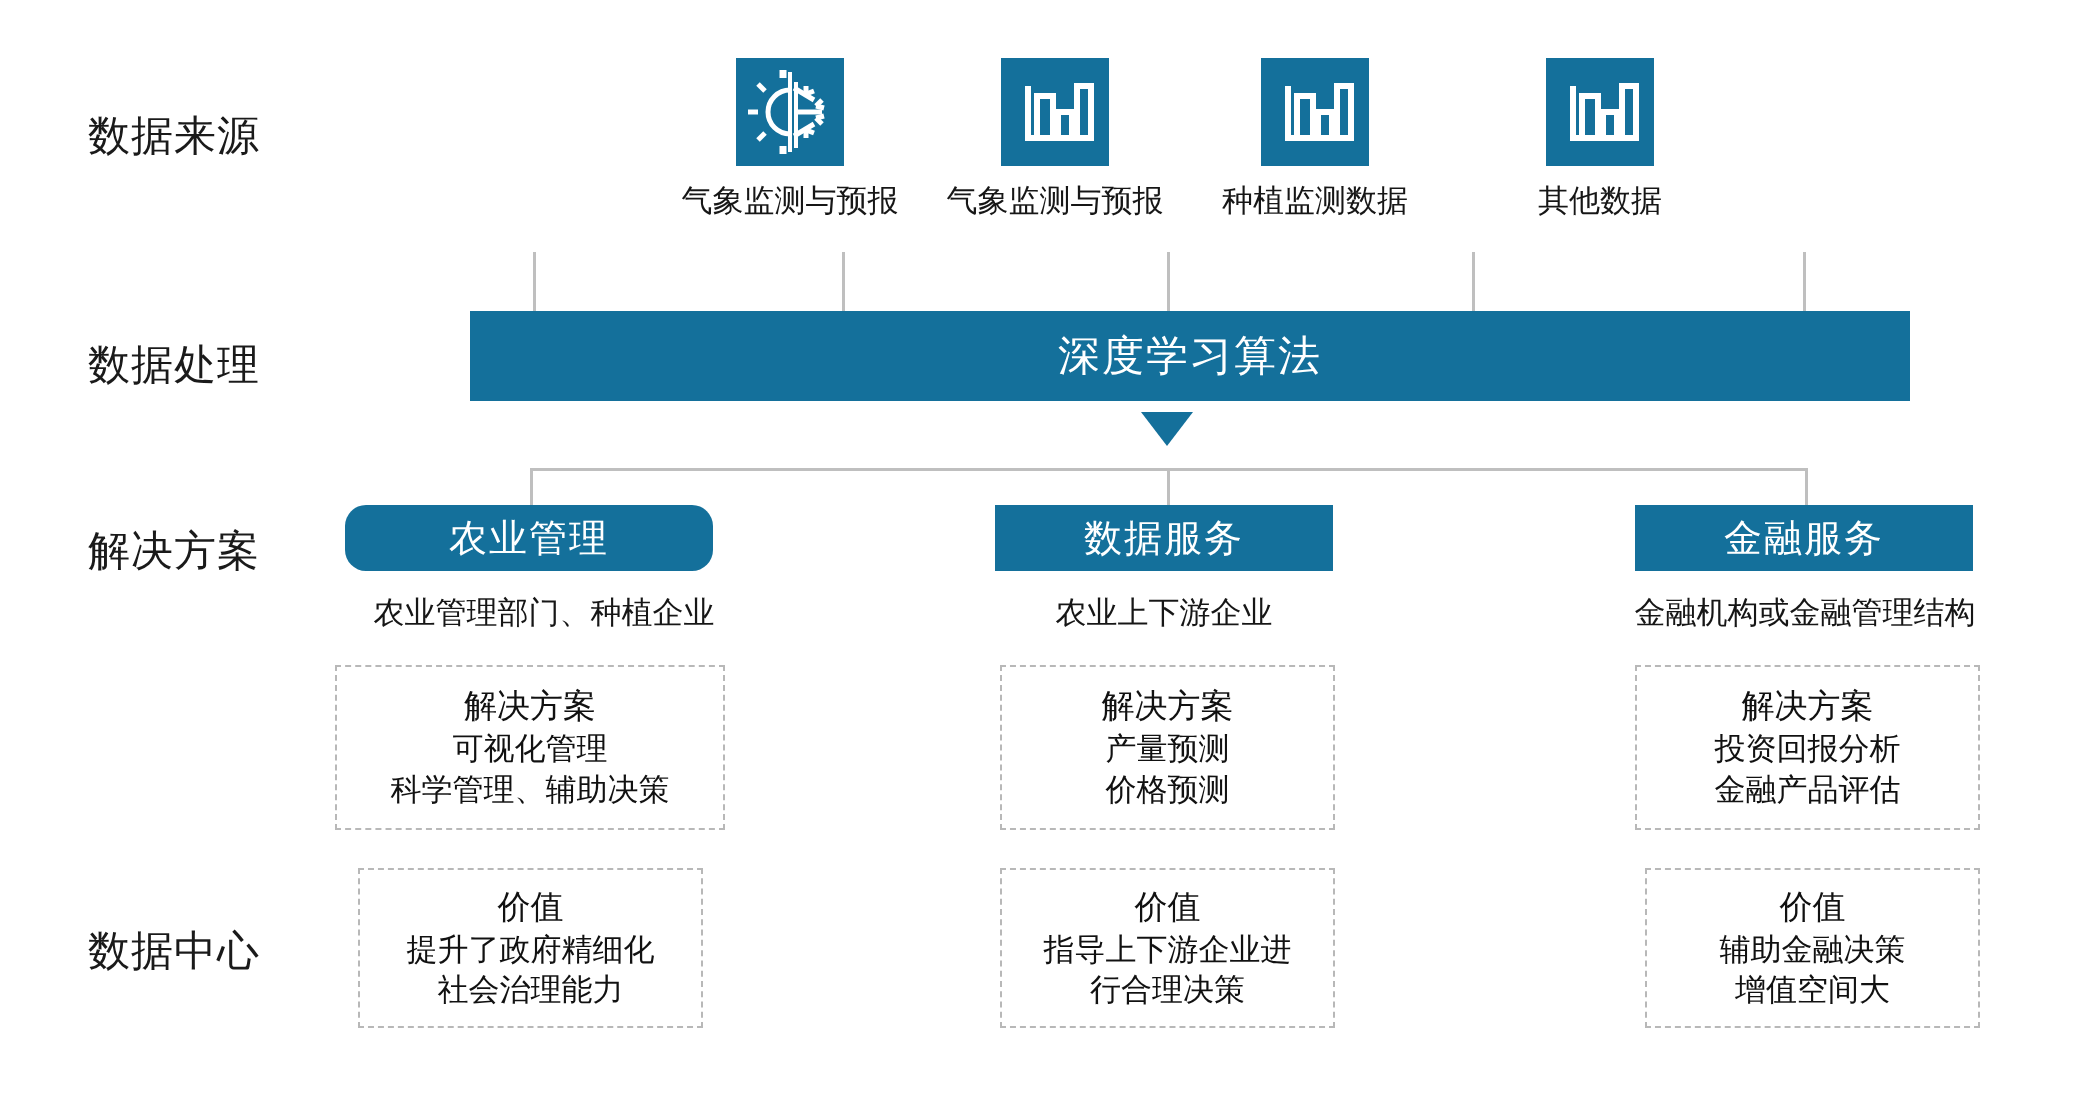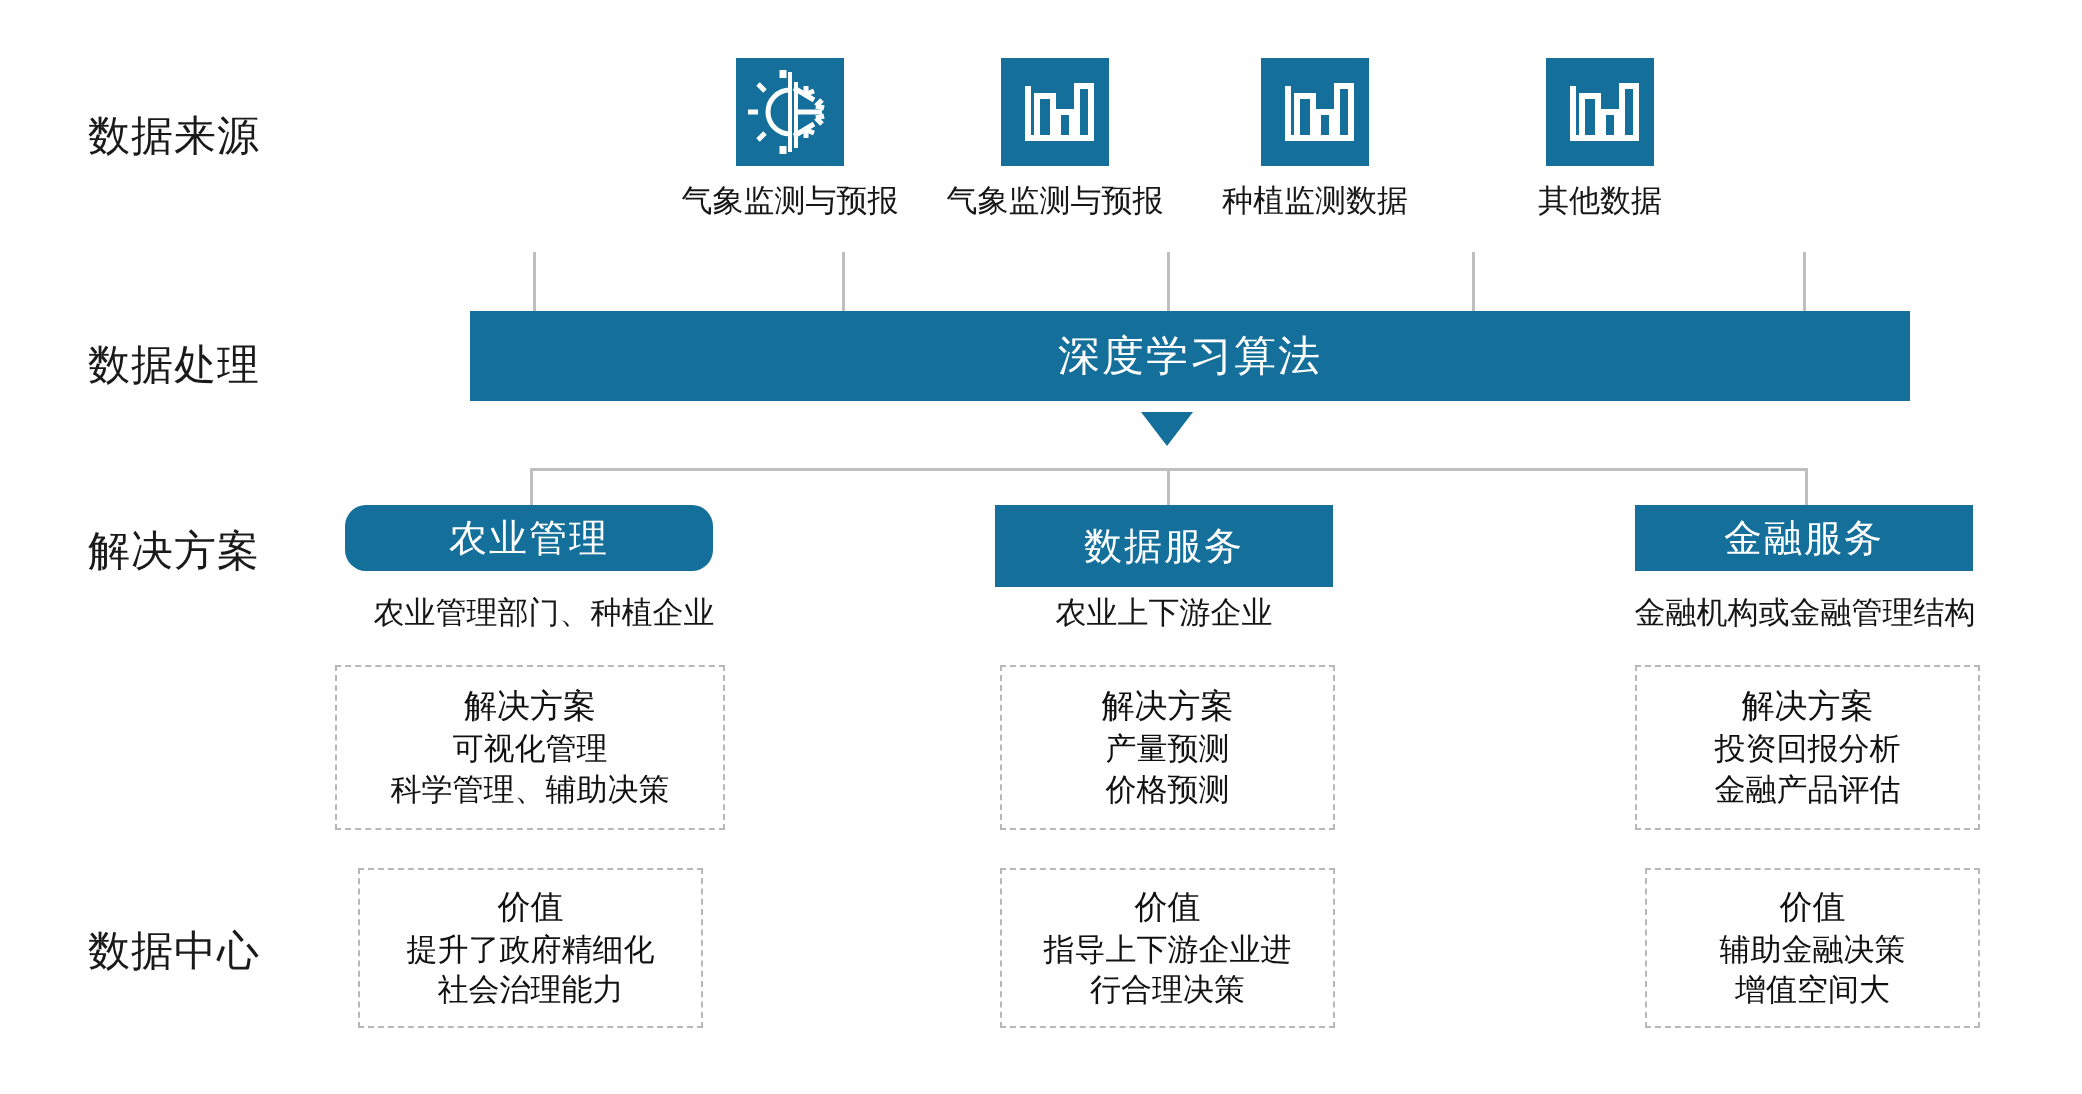--- a/index.html
+++ b/index.html
@@ -220,21 +220,21 @@
     <div class="ln">可视化管理</div>
     <div class="ln">科学管理、辅助决策</div>
   </div>
 
   <div class="dbox" style="left:358px;top:868px;width:345px;height:160px;">
     <div class="ttl">价值</div>
     <div class="ln">提升了政府精细化</div>
     <div class="ln">社会治理能力</div>
   </div>
 
-  <div class="sol-head" style="left:995px;top:505px;width:338px;height:82px;">
+  <div class="sol-head" style="left:995px;top:505px;width:338px;height:66px;">
     <span>数据服务</span>
   </div>
   <div class="sol-sub" style="left:985px;top:592px;width:358px;">农业上下游企业</div>
 
   <div class="dbox" style="left:1000px;top:665px;width:335px;height:165px;">
     <div class="ttl">解决方案</div>
     <div class="ln">产量预测</div>
     <div class="ln">价格预测</div>
   </div>
 

